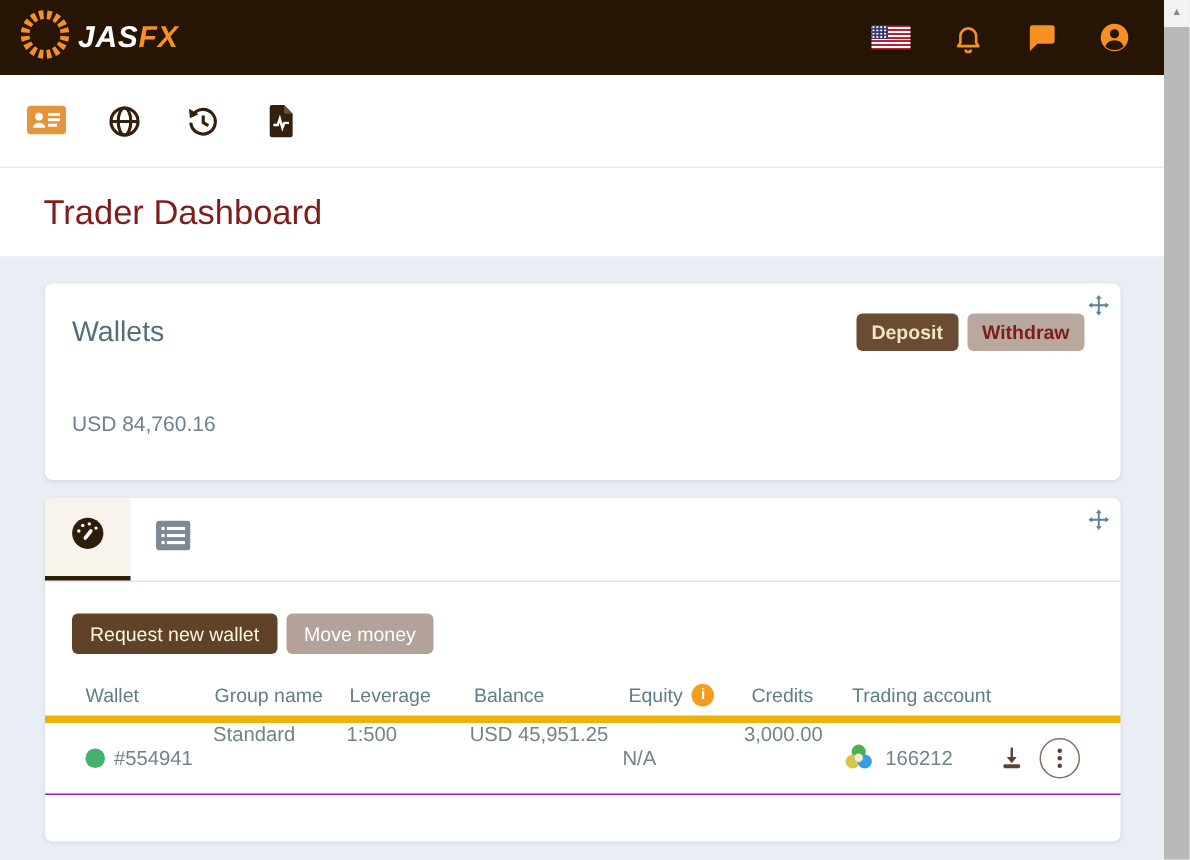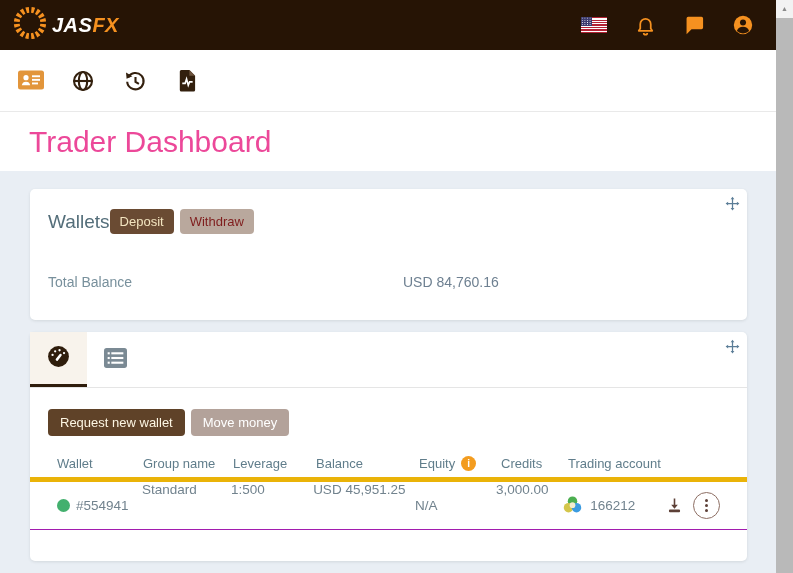--- a/index.html
+++ b/index.html
@@ -20,32 +20,32 @@
           background:repeating-linear-gradient(180deg,#B22234 0 1.25px,#ffffff 1.25px 2.5px); }
   .flag::after { content:""; position:absolute; left:0; top:0; width:11px; height:8.7px; background:#3C3B6E;
           background-image:radial-gradient(#fff .6px, transparent .7px); background-size:2.6px 2.2px; }
 
   
   .toolbar { height:62px; background:#ffffff; border-bottom:1px solid #e9e9e9; display:flex; align-items:center; gap:26px; padding-left:18px; }
   .tool-btn { width:26px; height:26px; display:flex; align-items:center; justify-content:center; cursor:pointer; }
 
   
   .title-band { height:59px; background:#ffffff; display:flex; align-items:center; padding-left:29px; }
-  .page-title { font-size:30px; font-weight:400; color:#ec4899; }
+  .page-title { font-size:23px; font-weight:400; color:#7f1d1d; }
 
   
   .content { background:#e9eef4; padding:18px 29px 0 30px; height:401px; }
   .card { background:#ffffff; border-radius:5px; box-shadow:0 1px 3px rgba(60,64,67,.12); position:relative; }
   .move-handle { position:absolute; top:7px; right:7px; cursor:move; }
 
   
   .wallets-card { height:131px; margin-bottom:12px; padding:20px 20px 0 18px; }
-  .wallets-head { display:flex; align-items:center; justify-content:flex-start; }
+  .wallets-head { display:flex; align-items:center; justify-content:space-between;gap:41px; }
   .wallets-title { font-size:19px; color:#546E7A; font-weight:400; }
-  .btn { border:none; border-radius:4px; height:25px; padding:0 10px; font-size:13px; font-family:inherit; cursor:pointer; }
+  .btn { border:none; border-radius:4px; height:25px; padding:0 10px; font-size:13px; font-family:inherit; cursor:pointer;font-weight:bold; }
   .btn-dark { background:#6A4B33; color:#F3E5C0; }
   .btn-tan { background:#B9A89D; color:#7f1d1d; }
   .wallets-head .btns { display:flex; gap:6px; margin-right:4px; }
   .balance-row { display:flex; margin-top:40px; font-size:14px; }
   .balance-label { flex:0 0 355px; color:#78909C; }
   .balance-value { color:#6E8091; }
 
   
   .accounts-card { height:229px; }
   .tabs { display:flex; height:56px; border-bottom:1px solid #e5e5e5; }
@@ -164,21 +164,20 @@
             </svg>
         </span>
         <div class="wallets-head">
           <div class="wallets-title">Wallets</div>
           <div class="btns">
             <button class="btn btn-dark">Deposit</button>
             <button class="btn btn-tan">Withdraw</button>
           </div>
         </div>
         <div class="balance-row">
-          <span class="balance-label">Total Balance</span>
           <span class="balance-value">USD 84,760.16</span>
         </div>
       </div>
 
       <div class="card accounts-card">
         <span class="move-handle">
           <svg width="15" height="15" viewBox="0 0 24 24" fill="#5B7D97">
               <path d="M12 1 L15 5 H13 V11 H19 V9 L23 12 L19 15 V13 H13 V19 H15 L12 23 L9 19 H11 V13 H5 V15 L1 12 L5 9 V11 H11 V5 H9 Z"></path>
             </svg>
         </span>

